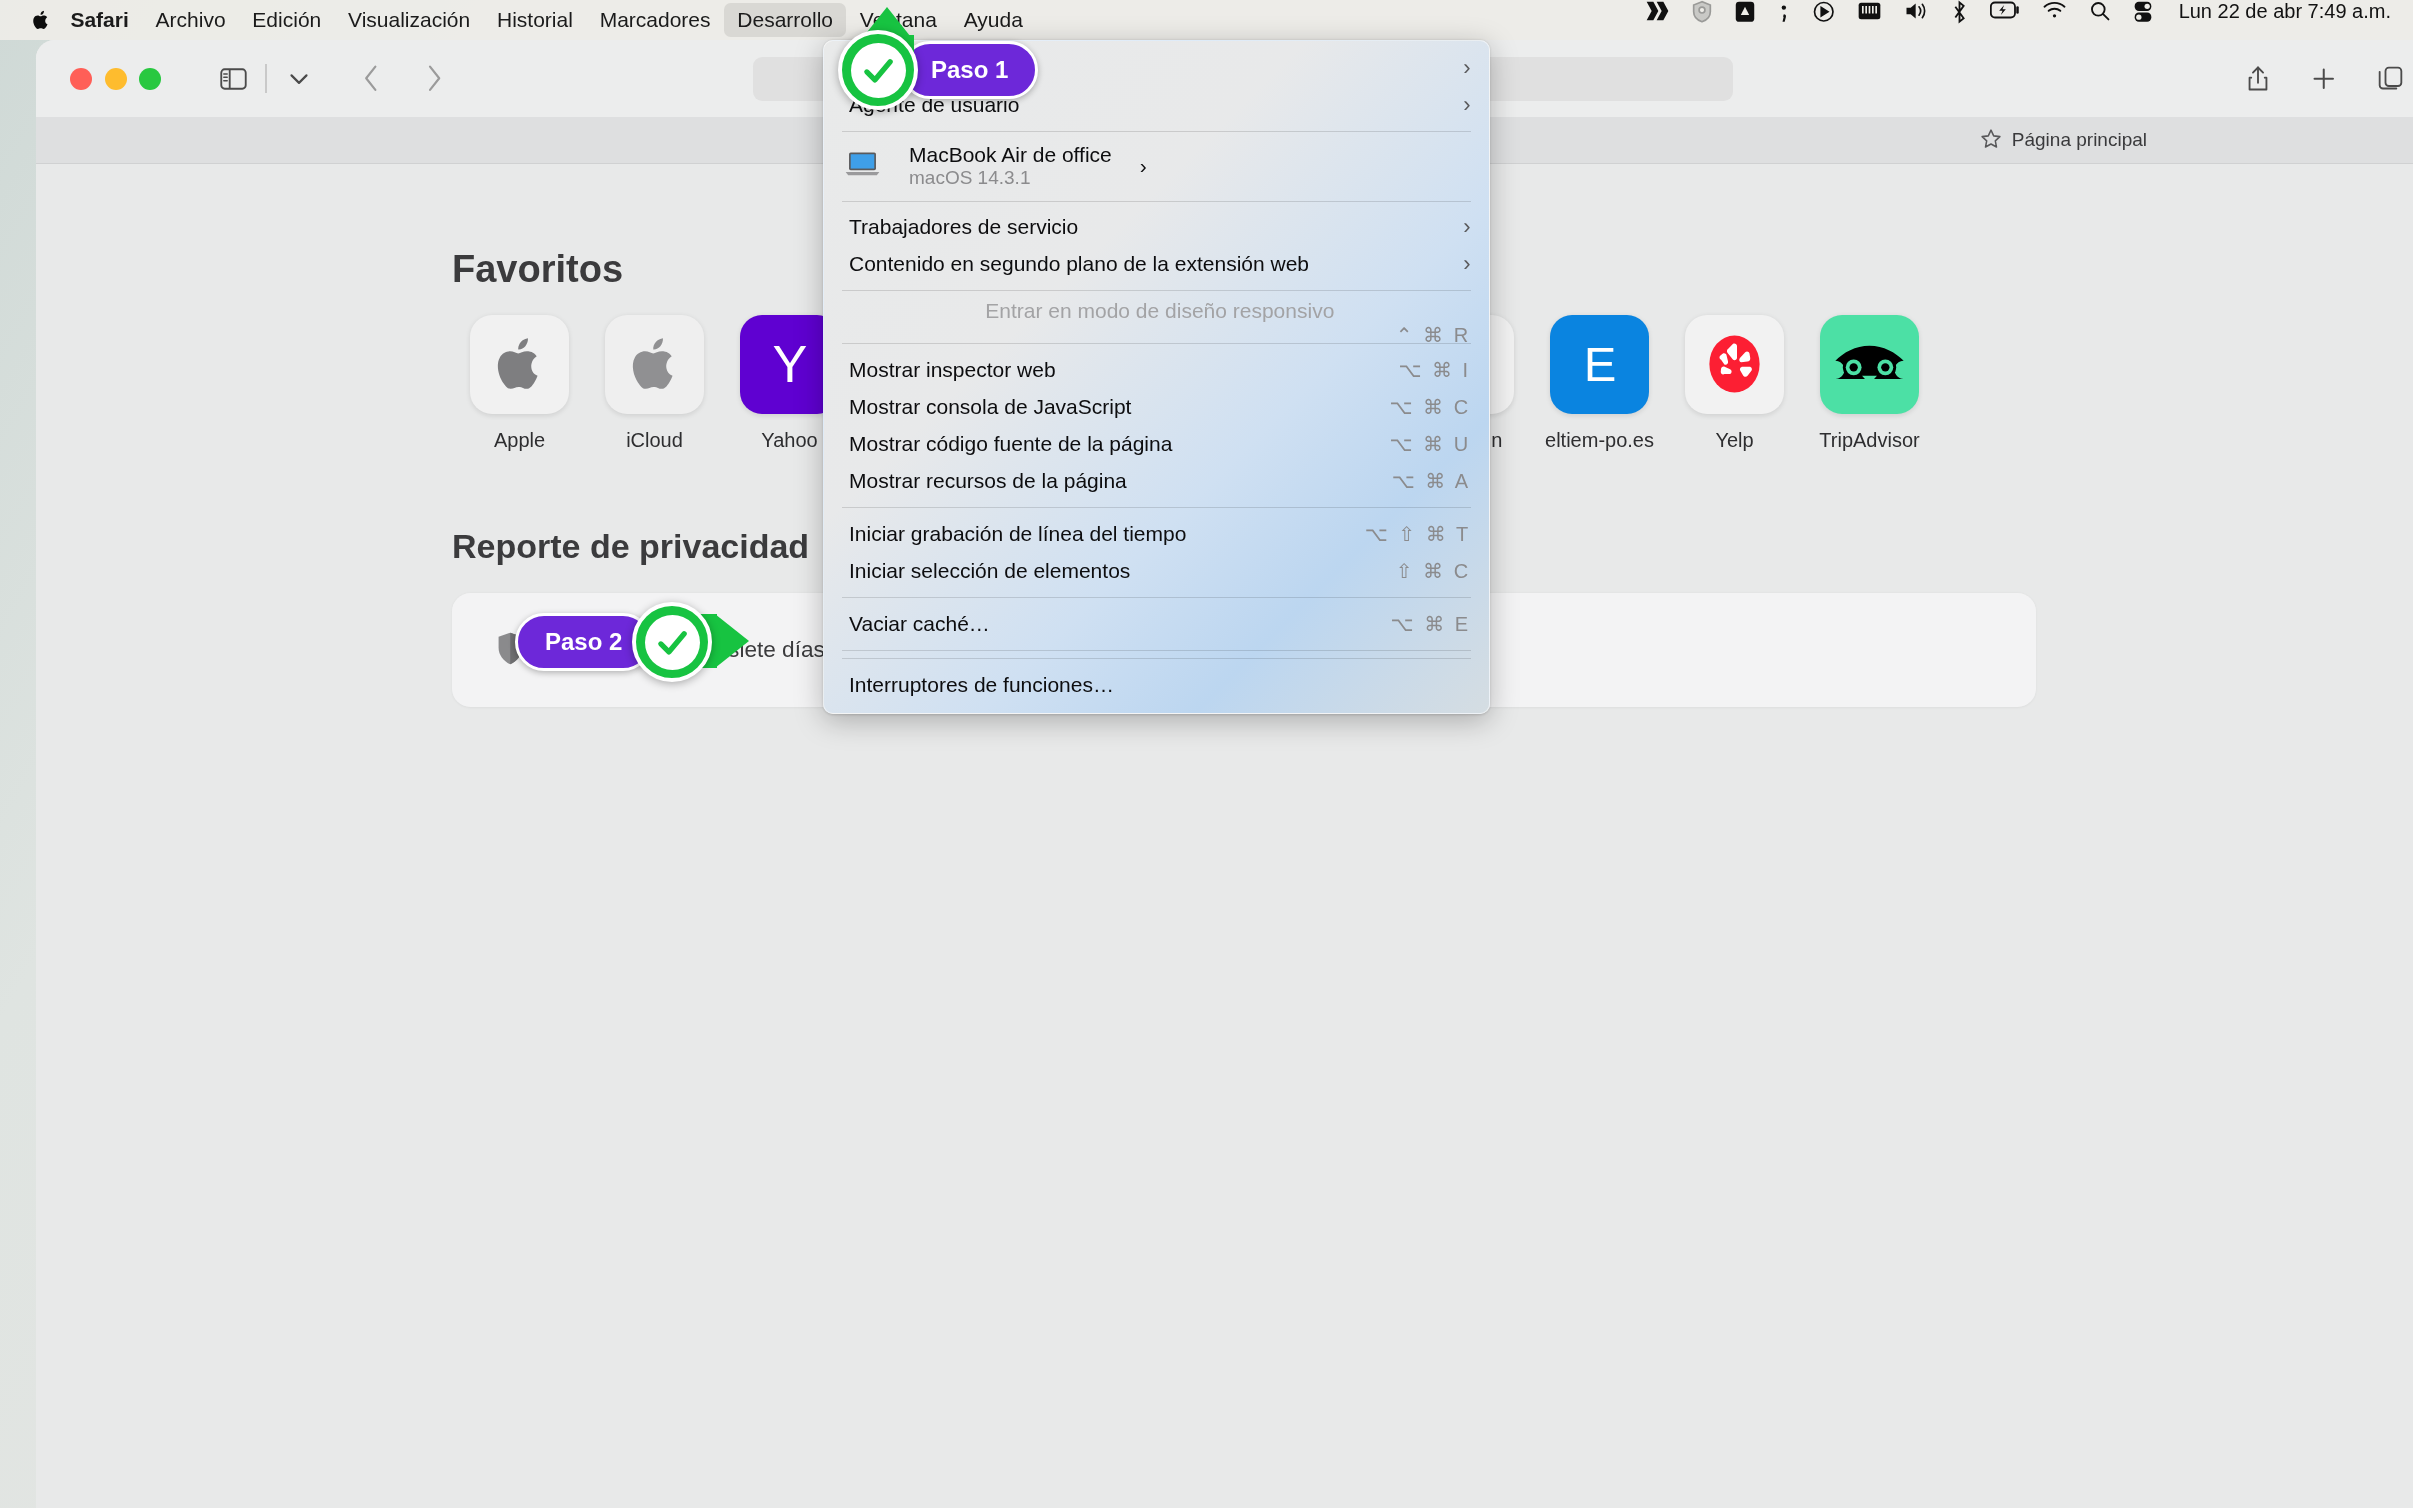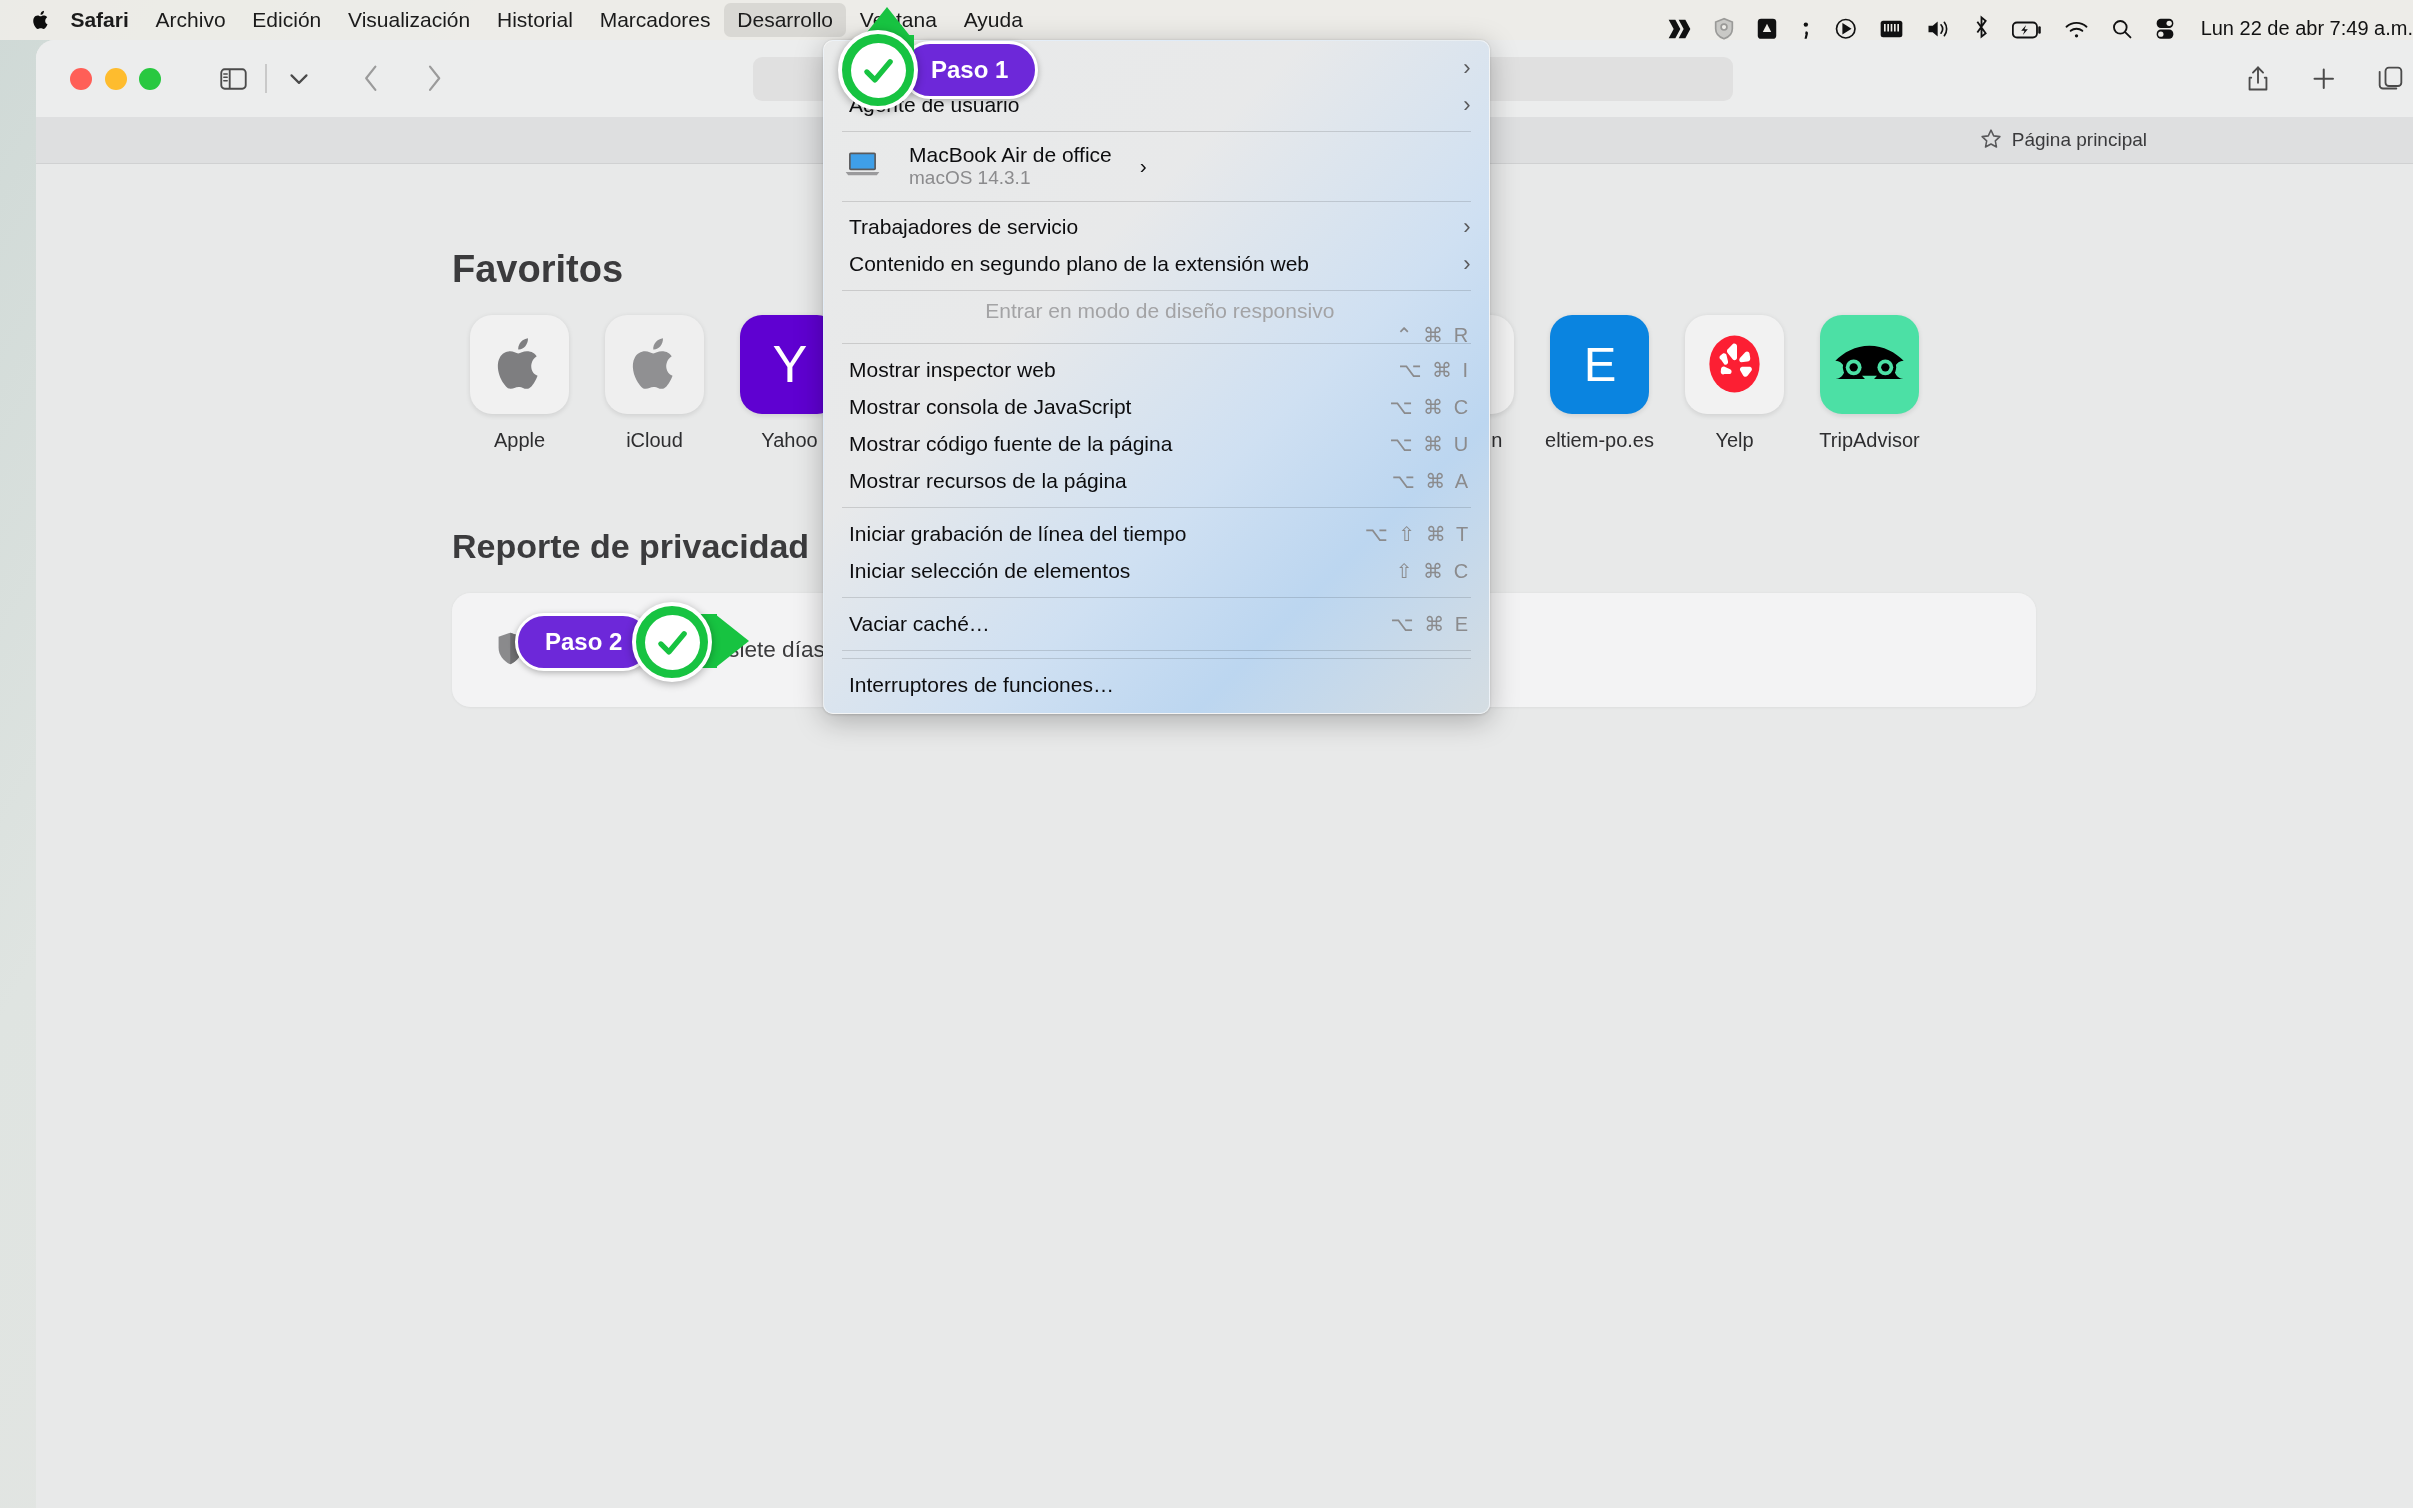--- a/index.html
+++ b/index.html
@@ -23,22 +23,22 @@
   .mb-left { display: flex; align-items: center; height: 40px; padding-left: 25px; }
   .mb-apple { width: 32px; display:flex; align-items:center; justify-content:center; }
   .mb-apple svg { width: 18.4px; height: 22px; }
   .mb-item {
     font-size: 21px; color: #1b1b1b; padding: 0 13.4px; height: 34px;
     display: flex; align-items: center; border-radius: 6.7px; white-space: nowrap;
   }
   .mb-item.bold { font-weight: bold; }
   .mb-item.active { background: #d9d8d4; }
   .mb-right {
-    margin-left: auto; display: flex; align-items: flex-end; height: 40px;
-    gap: 22px;
+    margin-left: auto; display: flex; align-items: flex-start; height: 40px;
+    padding-right: 22px; gap: 22px;
   }
   .mb-icon { display: flex; align-items: center; justify-content: center; color: #1a1a1a; }
   .mb-clock { font-size: 20px; color: #121212; white-space: nowrap; margin-left: 3.4px; }
 
   
   .window {
     position: absolute; top: 40px; left: 0; width: 2413px; height: 1468px;
     background: #e8e9e9;
     border-radius: 18.4px 18.4px 0 0;
     overflow: hidden;

